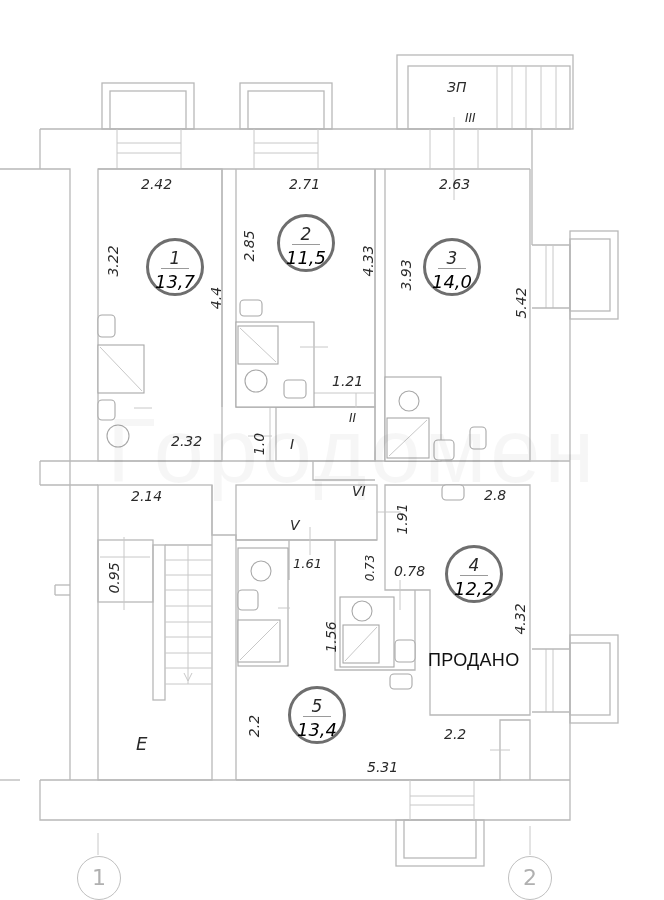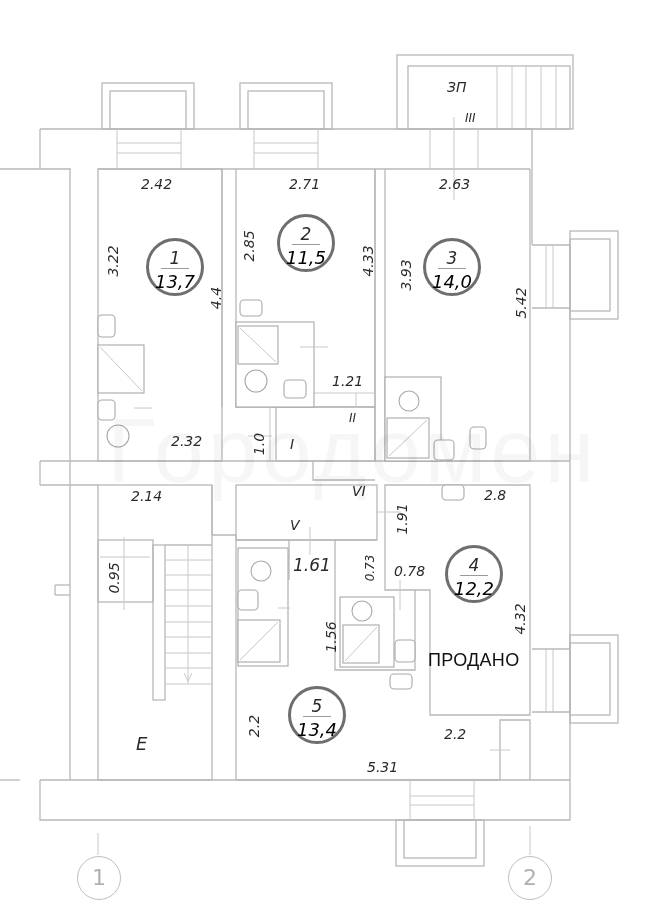--- a/index.html
+++ b/index.html
@@ -232,21 +232,21 @@
 <span class="lbl rot" style="left:98px;top:571px;">0.95</span>
 <span class="lbl" style="left:136px;top:735px;font-size:18px;">Е</span>
 
 <span class="lbl" style="left:290px;top:518px;">V</span>
 <span class="lbl" style="left:352px;top:484px;">VI</span>
 <span class="lbl rot" style="left:386px;top:512px;">1.91</span>
 <span class="lbl" style="left:484px;top:488px;text-align:right;">2.8</span>
 <span class="lbl" style="left:394px;top:564px;">0.78</span>
 <span class="lbl rot" style="left:504px;top:612px;">4.32</span>
 
-<span class="lbl" style="left:293px;top:557px;font-size:17px;">1.61</span>
+<span class="lbl" style="left:293px;top:557px;font-size:13px;">1.61</span>
 <span class="lbl rot" style="left:357px;top:562px;font-size:12px;">0.73</span>
 <span class="lbl rot" style="left:315px;top:630px;">1.56</span>
 <span class="lbl rot" style="left:243px;top:719px;">2.2</span>
 <span class="lbl" style="left:444px;top:727px;">2.2</span>
 <span class="lbl" style="left:367px;top:760px;text-align:center;">5.31</span>
 
 <div class="sold">ПРОДАНО</div>
 
 <div class="axis" style="left:77px;top:856px;">1</div>
 <div class="axis" style="left:508px;top:856px;">2</div>

